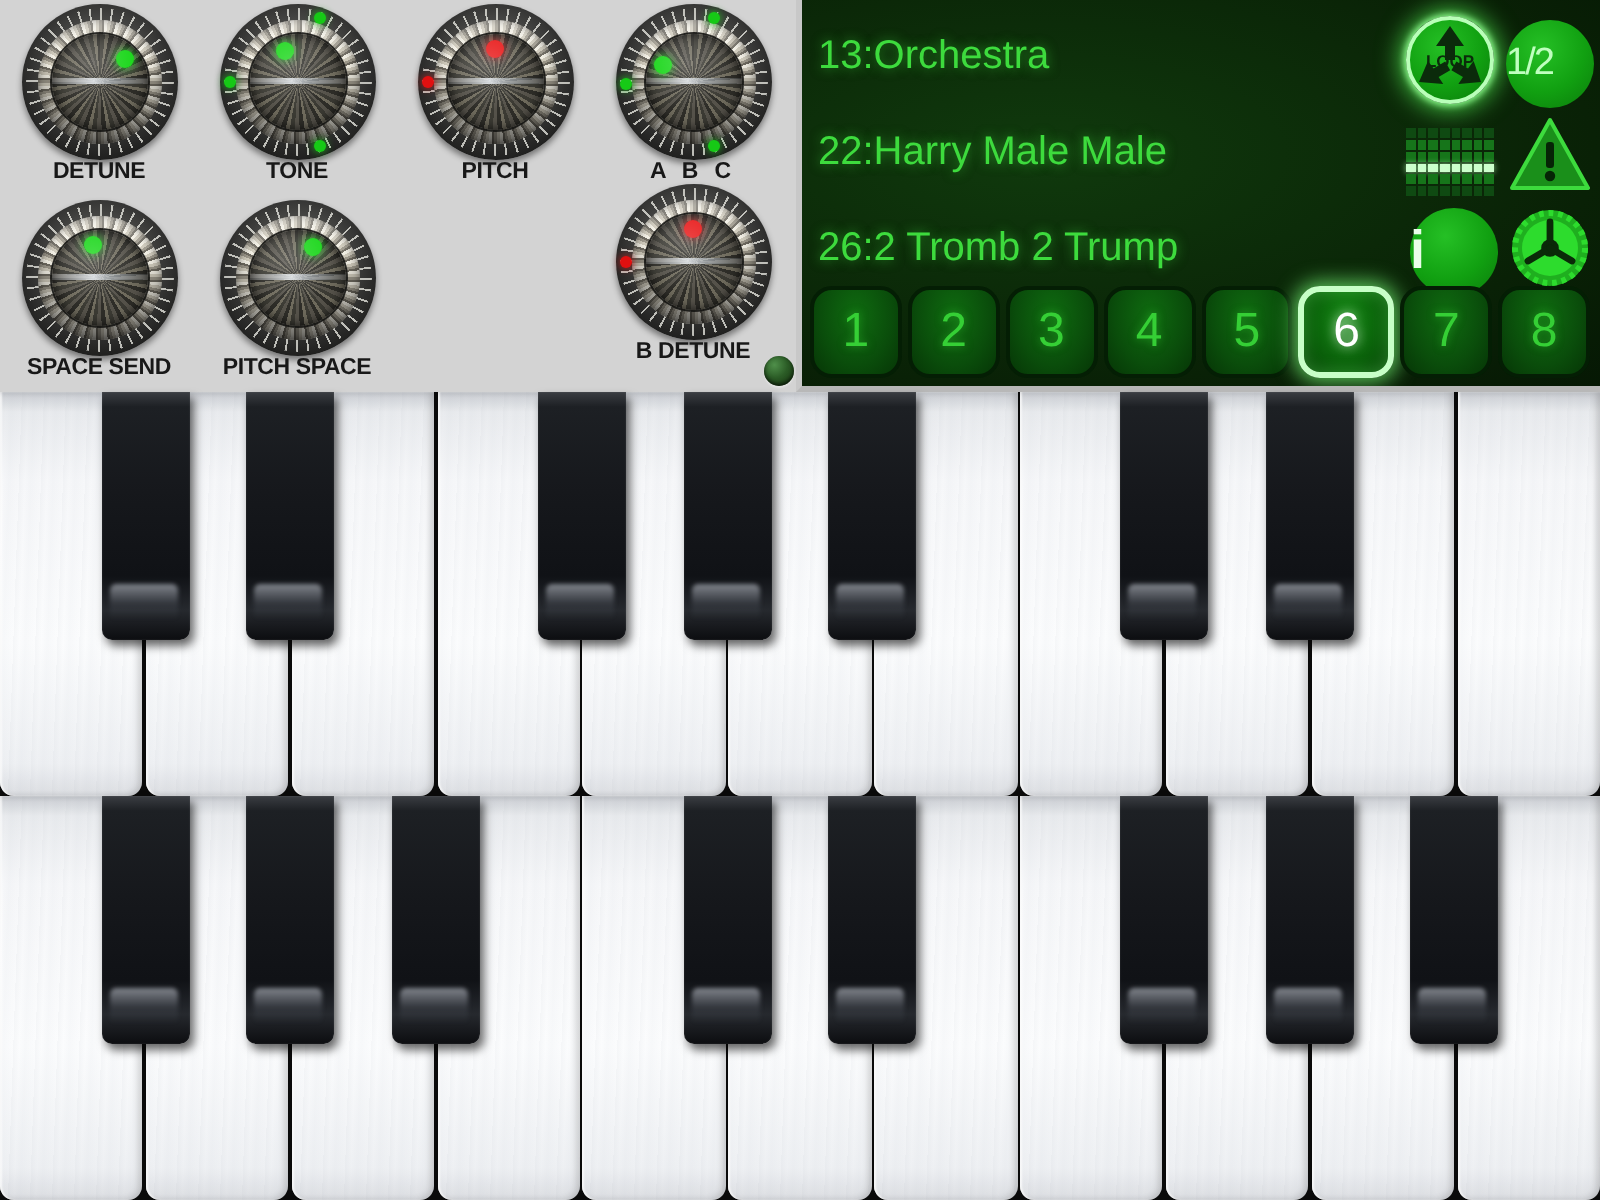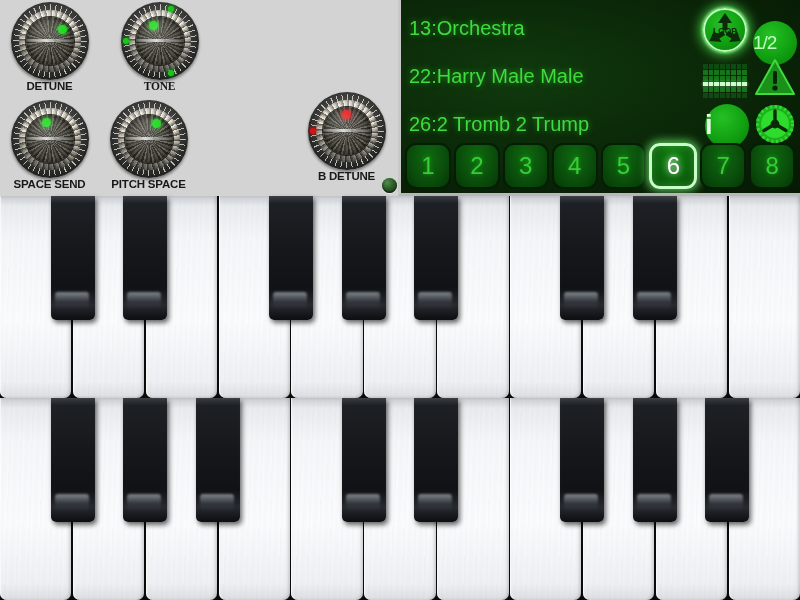--- a/index.html
+++ b/index.html
@@ -196,21 +196,21 @@
   #icon-cluster {
     position: absolute;
     left: 300px; top: 6px;
     width: 98px; height: 140px;
   }
   .ic {
     position: absolute;
     width: 44px; height: 44px;
   }
   .ic.loop  { left: 2px;  top: 2px; }
-  .ic.half  { left: 52px; top: 15px; }
+  .ic.half  { left: 52px; top: 4px; }
   .ic.meter { left: 2px;  top: 52px; }
   .ic.warn  { left: 52px; top: 50px; }
   .ic.info  { left: 4px;  top: 98px; }
   .ic.gear  { left: 52px; top: 96px; }
 
   .circle-icon {
     width: 100%; height: 100%;
     border-radius: 50%;
     display: flex;
     align-items: center;
@@ -374,32 +374,56 @@
         <div class="knob-cell" style="left: 0px; top: 0px;">
           <div class="knob">
             <div class="ticks"></div>
             <div class="collar"></div>
             <div class="face">
               <div class="dot green" style="left: 36.6335px; top: 12.6248px;"></div>
             </div>
           </div>
           <div class="knob-label">DETUNE</div>
         </div>
-        <div class="knob-cell" style="left: 110px; top: 0px; font-family: Liberation Serif, serif;">
+        <div class="knob-cell" style="left: 99px; top: 0px;">
           <div class="knob">
             <div class="ticks"></div>
             <div class="collar"></div>
             <div class="face">
               <div class="dot green" style="left: 18.1857px; top: 8.02523px;"></div>
             </div>
             <div class="led green" style="left: 5px; top: 39px;"></div>
             <div class="led green" style="left: 50.6287px; top: 70.9495px;"></div>
             <div class="led green" style="left: 50.6287px; top: 7.05045px;"></div>
           </div>
           <div class="knob-label">TONE</div>
+        </div>
+        <div class="knob-cell" style="left: 198px; top: 0px;">
+          <div class="knob">
+            <div class="ticks"></div>
+            <div class="collar"></div>
+            <div class="face">
+              <div class="dot red" style="left: 24px; top: 7px;"></div>
+            </div>
+            <div class="led red" style="left: 5px; top: 39px;"></div>
+          </div>
+          <div class="knob-label">PITCH</div>
+        </div>
+        <div class="knob-cell" style="left: 297px; top: 0px;">
+          <div class="knob">
+            <div class="ticks"></div>
+            <div class="collar"></div>
+            <div class="face">
+              <div class="dot green" style="left: 9.27757px; top: 15.5px;"></div>
+            </div>
+            <div class="led green" style="left: 5.02071px; top: 40.1866px;"></div>
+            <div class="led green" style="left: 49.5066px; top: 71.3359px;"></div>
+            <div class="led green" style="left: 49.5066px; top: 6.66408px;"></div>
+          </div>
+          <div class="knob-label wide">A  B  C</div>
         </div>
         <div class="knob-cell" style="left: 0px; top: 98px;">
           <div class="knob">
             <div class="ticks"></div>
             <div class="collar"></div>
             <div class="face">
               <div class="dot green" style="left: 21.048px; top: 7.25827px;"></div>
             </div>
           </div>
           <div class="knob-label">SPACE SEND</div>

